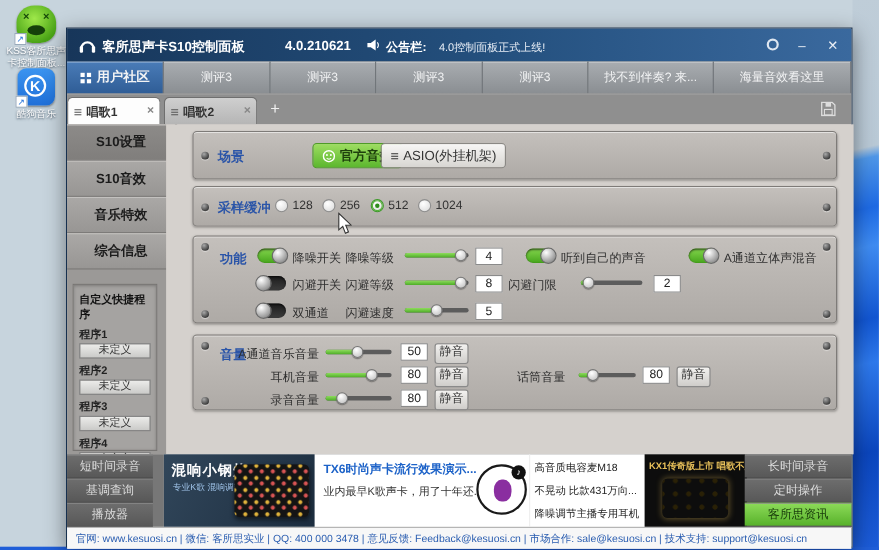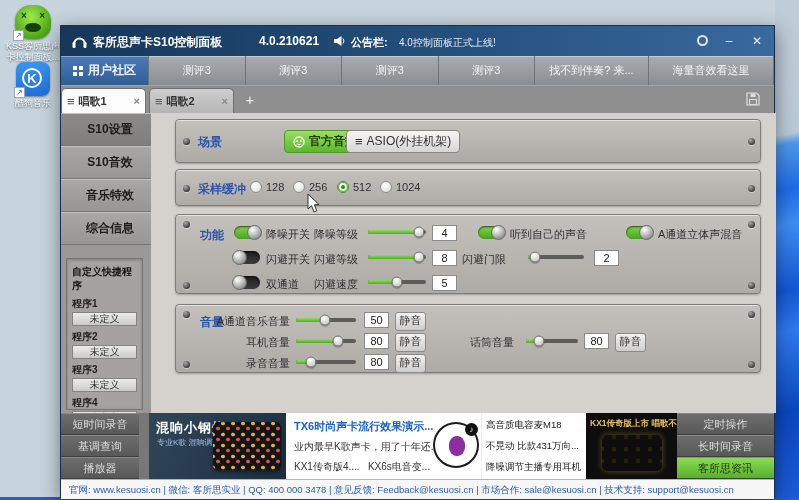--- a/index.html
+++ b/index.html
@@ -395,40 +395,39 @@
 
     <div class="banner">
       <div class="ad-left">
         <div class="t1">混响小钢炮</div>
         <div class="t2">专业K歌 混响调节</div>
         <div class="mixer"></div>
       </div>
       <div class="ad-mid">
         <div class="m1">TX6时尚声卡流行效果演示...</div>
         <div class="m2">业内最早K歌声卡，用了十年还...</div>
-        <div class="m3"><span>KX1传奇版4....</span>&nbsp;&nbsp;&nbsp;<span>KX6s电音变...</span></div>
         <div class="stamp">
           <div class="blob"></div>
           <div class="note">♪</div>
         </div>
       </div>
       <div class="ad-rtext">
         <div style="top:6px;">高音质电容麦M18</div>
         <div style="top:27px;">不晃动 比款431万向...</div>
         <div style="top:48px;">降噪调节主播专用耳机</div>
       </div>
       <div class="ad-far">
         <div class="f1">KX1传奇版上市 唱歌不累</div>
         <div class="kx1"></div>
       </div>
     </div>
 
     <div class="stackR">
+      <div class="stack-btn"><span>长时间录音</span></div>
       <div class="stack-btn"><span>定时操作</span></div>
-      <div class="stack-btn"><span>长时间录音</span></div>
       <div class="stack-btn on"><span>客所思资讯</span></div>
     </div>
   </div>
 
   <div class="statusbar">
     <span>官网: www.kesuosi.cn  |  微信: 客所思实业  |  QQ: 400 000 3478  |  意见反馈: Feedback@kesuosi.cn  |  市场合作: sale@kesuosi.cn  |  技术支持: support@kesuosi.cn</span>
   </div>
 </div>
 
 <svg class="cursor" width="15" height="21">

